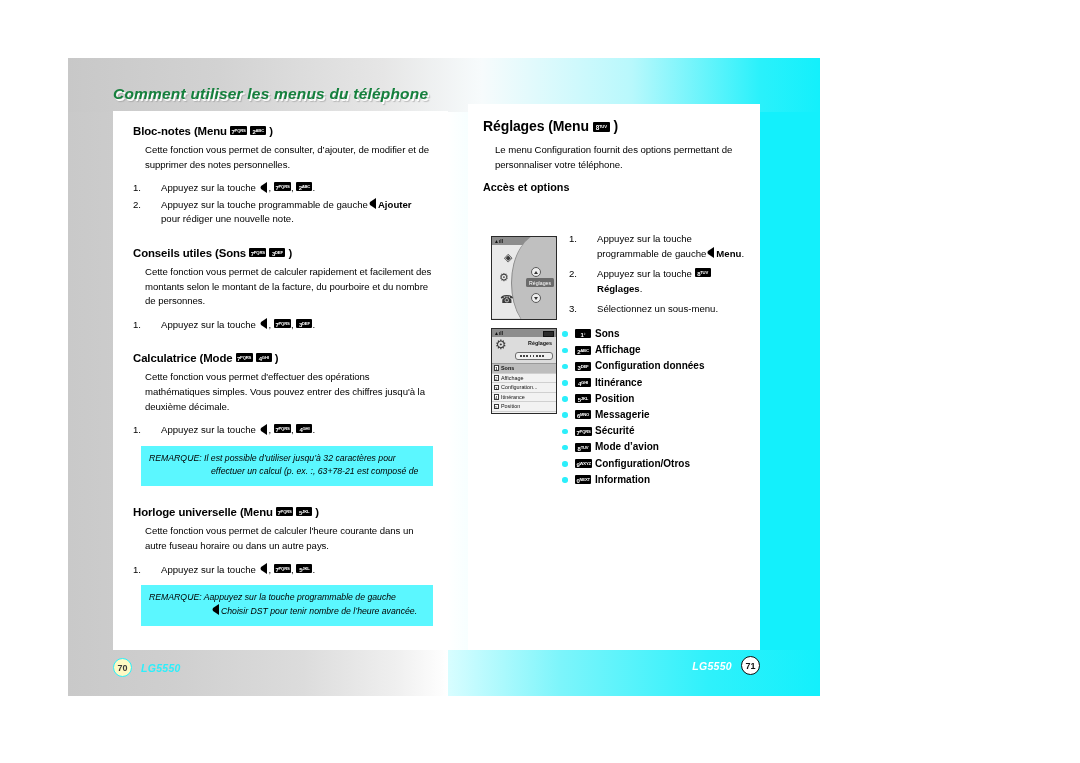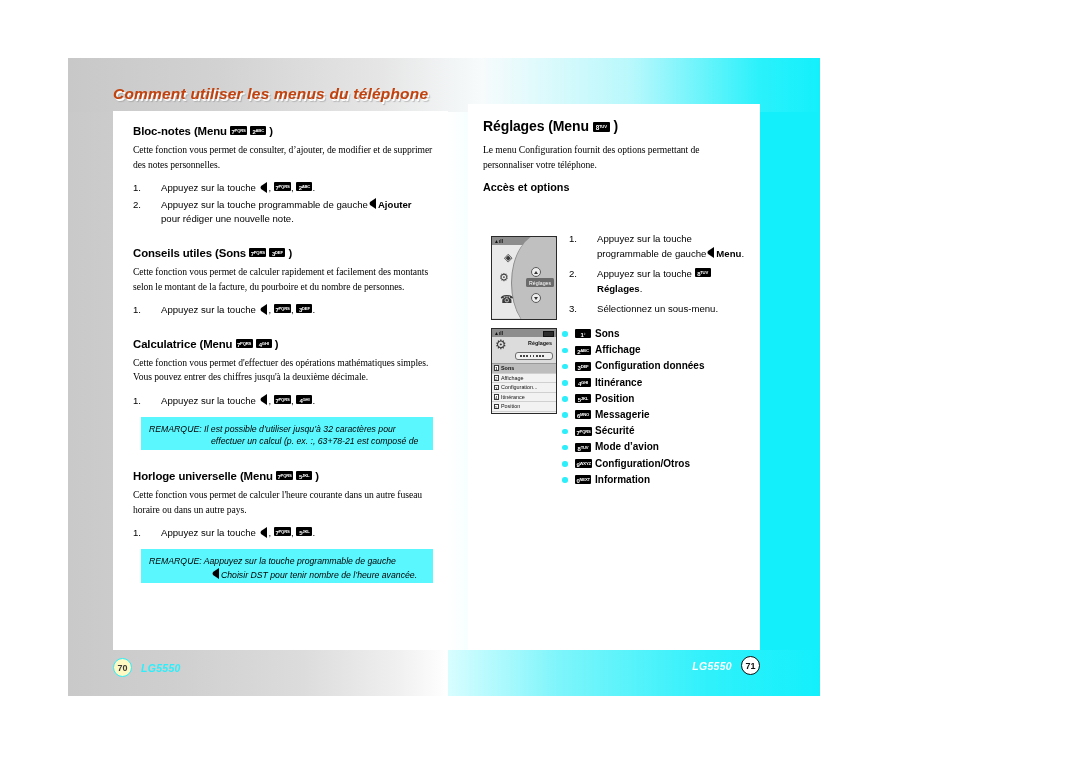--- a/index.html
+++ b/index.html
@@ -79,21 +79,21 @@
     height: 54px;
     background: linear-gradient(to right, #c8c8c8 0%, #d2d2d2 20%, #e6e6e6 42%, #f7fbfc 55%, #b8f8fc 75%, #2af1fb 92%, #13f0fc 100%);
   }
   .header-title {
     position: absolute;
     left: 45px;
     top: 27px;
     font-size: 15.5px;
     font-weight: bold;
     font-style: italic;
-    color: #c2410c;
+    color: #15803d;
     text-shadow: 1.5px 1.5px 0 rgba(255,255,255,0.95), 2.5px 2.5px 1px rgba(150,150,150,0.55);
     letter-spacing: 0.2px;
     white-space: nowrap;
   }
 
   
   .col {
     position: absolute;
     color: #000;
   }
@@ -105,23 +105,22 @@
     white-space: nowrap;
   }
   h3.sub {
     font-size: 10.8px;
     font-weight: bold;
     margin: 0 0 8px 0;
   }
   p.body {
     font-size: 9.6px;
     line-height: 14.6px;
-    margin: 0 0 9px 0;
+    margin: 0 0 9px 12px;
     letter-spacing: -0.05px;
-    font-family: Liberation Serif, serif;
   }
   ol.steps {
     margin: 0;
     padding: 0;
     list-style: none;
     font-size: 9.6px;
     line-height: 14.6px;
   }
   ol.steps > li {
     position: relative;
@@ -164,21 +163,21 @@
     width: 8px;
     height: 11px;
     vertical-align: -1.5px;
     margin: 0 1px;
   }
   .softkey svg { display: block; }
 
   
   .remark {
     background: #5bf7ff;
-    padding: 6px 8px 2px 8px;
+    padding: 6px 8px 9px 8px;
     font-size: 8.7px;
     font-style: italic;
     line-height: 12.8px;
     margin: 8px 0 0 8px;
     position: relative;
   }
   .remark .rk {
     font-style: italic;
   }
   .remark .rtxt {
@@ -437,21 +436,21 @@
                     <path d="M7 0 L7 11 L1 7 Q0 5.5 1 4 Z" fill="#000"></path>
                   </svg></span>,
               <span class="key">7<sup>PQRS</sup></span>,
               <span class="key">3<sup>DEF</sup></span><span>.</span>
             </li>
           </ol>
         </div>
 
         <div style="margin-top:20px;">
           <h2 class="sec">
-            <span>Calculatrice (Menu</span>
+            <span>Calculatrice (Mode</span>
             <span class="key">7<sup>PQRS</sup></span>
             <span class="key">4<sup>GHI</sup></span>
             <span>)</span>
           </h2>
           <p class="body">Cette fonction vous permet d'effectuer des opérations mathématiques simples. Vous pouvez entrer des chiffres jusqu'à la deuxième décimale.</p>
           <ol class="steps">
             <li>
               <span class="num">1.</span>
               <span>Appuyez sur la touche</span>
               <span class="softkey"><svg width="8" height="11" viewBox="0 0 8 11">

